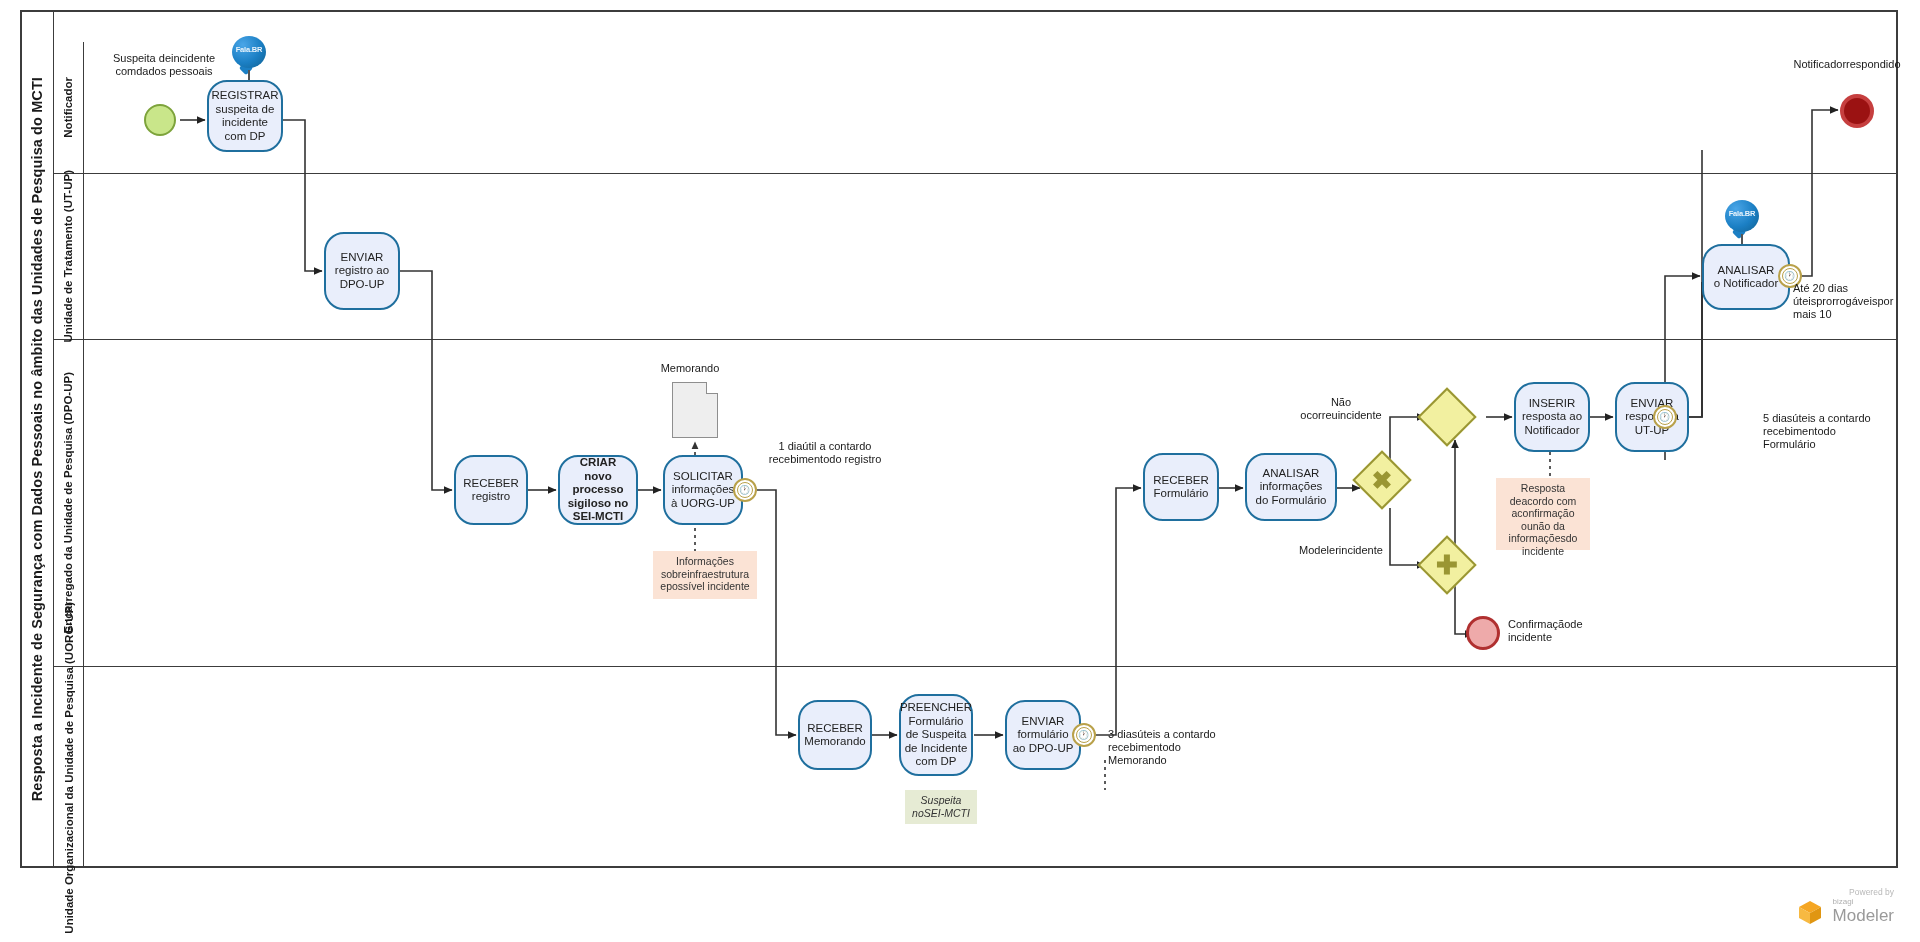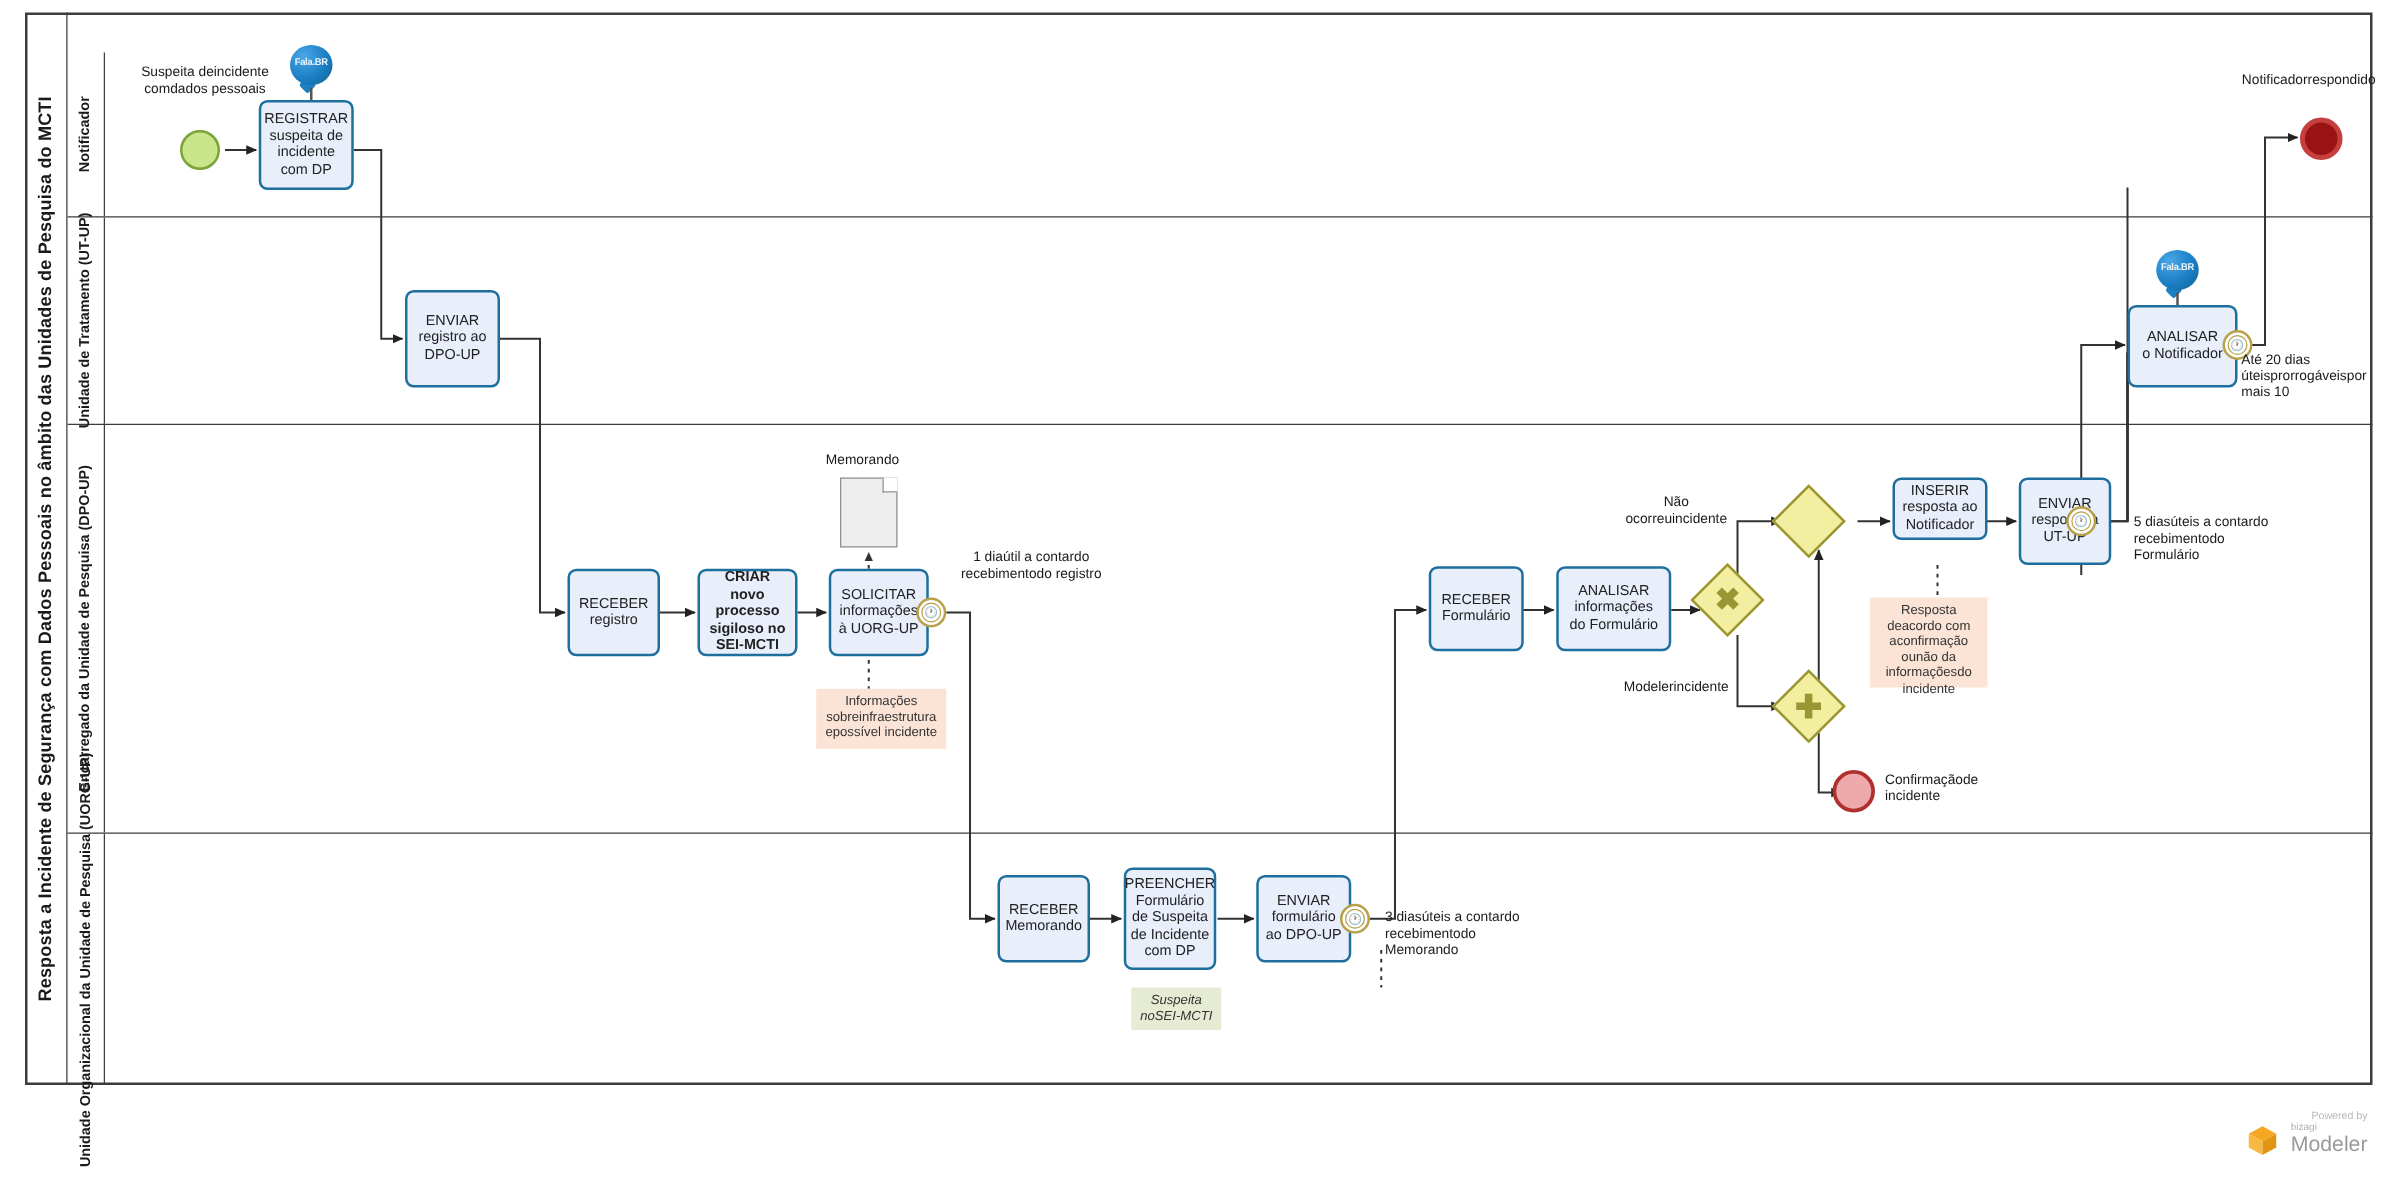--- a/index.html
+++ b/index.html
@@ -16,21 +16,21 @@
             display:flex;align-items:center;justify-content:center;}
   .lane-hdr span{writing-mode:vertical-rl;transform:rotate(180deg);font-weight:bold;font-size:11.5px;text-align:center;line-height:13px;white-space:nowrap;}
   .lane.last{border-bottom:none;}
 
   
   .phase{position:absolute;left:54px;top:10px;width:1844px;height:32px;border-bottom:1.5px solid #3c3c3c;box-sizing:border-box;
          display:flex;align-items:center;justify-content:center;}
   .phase span{font-weight:bold;font-size:13.5px;}
 
   
-  .task{position:absolute;box-sizing:border-box;border:2.2px solid #1f6f9e;border-radius:7px;
+  .task{position:absolute;box-sizing:border-box;border:2.2px solid #1f6f9e;border-radius:20px;
         background:#e9eefb;display:flex;align-items:center;justify-content:center;text-align:center;
         font-size:11.5px;line-height:13.5px;color:#222;padding:2px 3px;}
   .task .ln{display:block;}
 
   
   .ev{position:absolute;border-radius:50%;box-sizing:border-box;}
   .ev-start{border:2.4px solid #7da33b;background:#c9e68a;}
   .ev-end-dark{border:4px solid #c63f3f;background:#9b1212;}
   .ev-end-light{border:3.4px solid #b03030;background:#eeaaaa;}
 
@@ -312,21 +312,21 @@
   <div class="gw" style="left:1426px;top:544px;width:42px;height:42px;">
     <div class="dia"></div>
     <div class="mark">✚</div>
   </div>
 
   <div class="ev ev-end-light" style="left:1466px;top:616px;width:34px;height:34px;"></div>
   <div class="lbl left" style="left:1508px;top:618px;width:110px;">
     <span id="lbl-end2"><span class="ln">Confirmação</span><span class="ln">de incidente</span></span>
   </div>
 
-  <div class="task" style="left:1514px;top:382px;width:76px;height:50px;">
+  <div class="task" style="left:1514px;top:382px;width:76px;height:70px;">
     <div id="t-inserir">
         <span class="ln">INSERIR</span>
         <span class="ln">resposta ao</span>
         <span class="ln">Notificador</span>
       </div>
   </div>
 
   <div class="anno peach" style="left:1496px;top:478px;width:94px;height:72px;">
     <span id="an-resp"><span class="ln">Resposta de</span><span class="ln">acordo com a</span><span class="ln">confirmação ou</span><span class="ln">não da informações</span><span class="ln">do incidente</span></span>
   </div>
@@ -334,21 +334,21 @@
   <div class="task" style="left:1615px;top:382px;width:74px;height:70px;">
     <div id="t-enviar-resposta">
         <span class="ln">ENVIAR</span>
         <span class="ln">resposta à</span>
         <span class="ln">UT-UP</span>
       </div>
   </div>
   <div class="timer" style="left:1650px;top:405px;left:1653px;">
     <div class="inner">🕐</div>
   </div>
-  <div class="lbl left" style="left:1707px;top:412px;width:120px;">
+  <div class="lbl left" style="left:1763px;top:412px;width:120px;">
     <span id="tm-enviar-resp"><span class="ln">5 dias</span><span class="ln">úteis a contar</span><span class="ln">do recebimento</span><span class="ln">do Formulário</span></span>
   </div>
 
   <div class="task" style="left:798px;top:700px;width:74px;height:70px;">
     <div id="t-receber-memo">
         <span class="ln">RECEBER</span>
         <span class="ln">Memorando</span>
       </div>
   </div>
 

